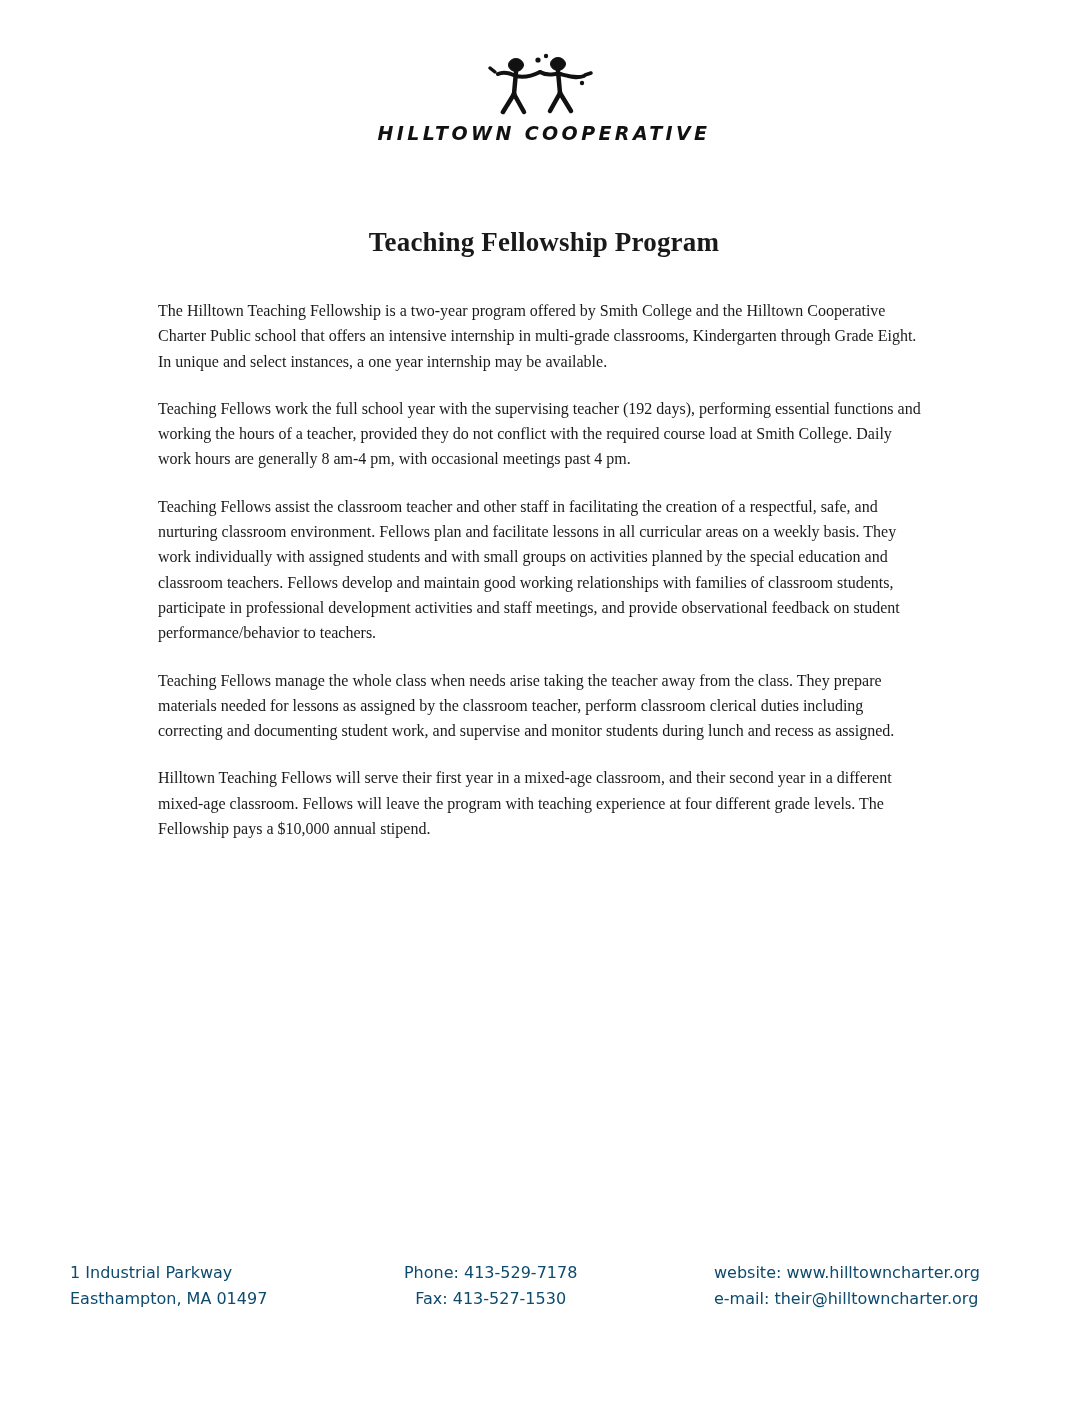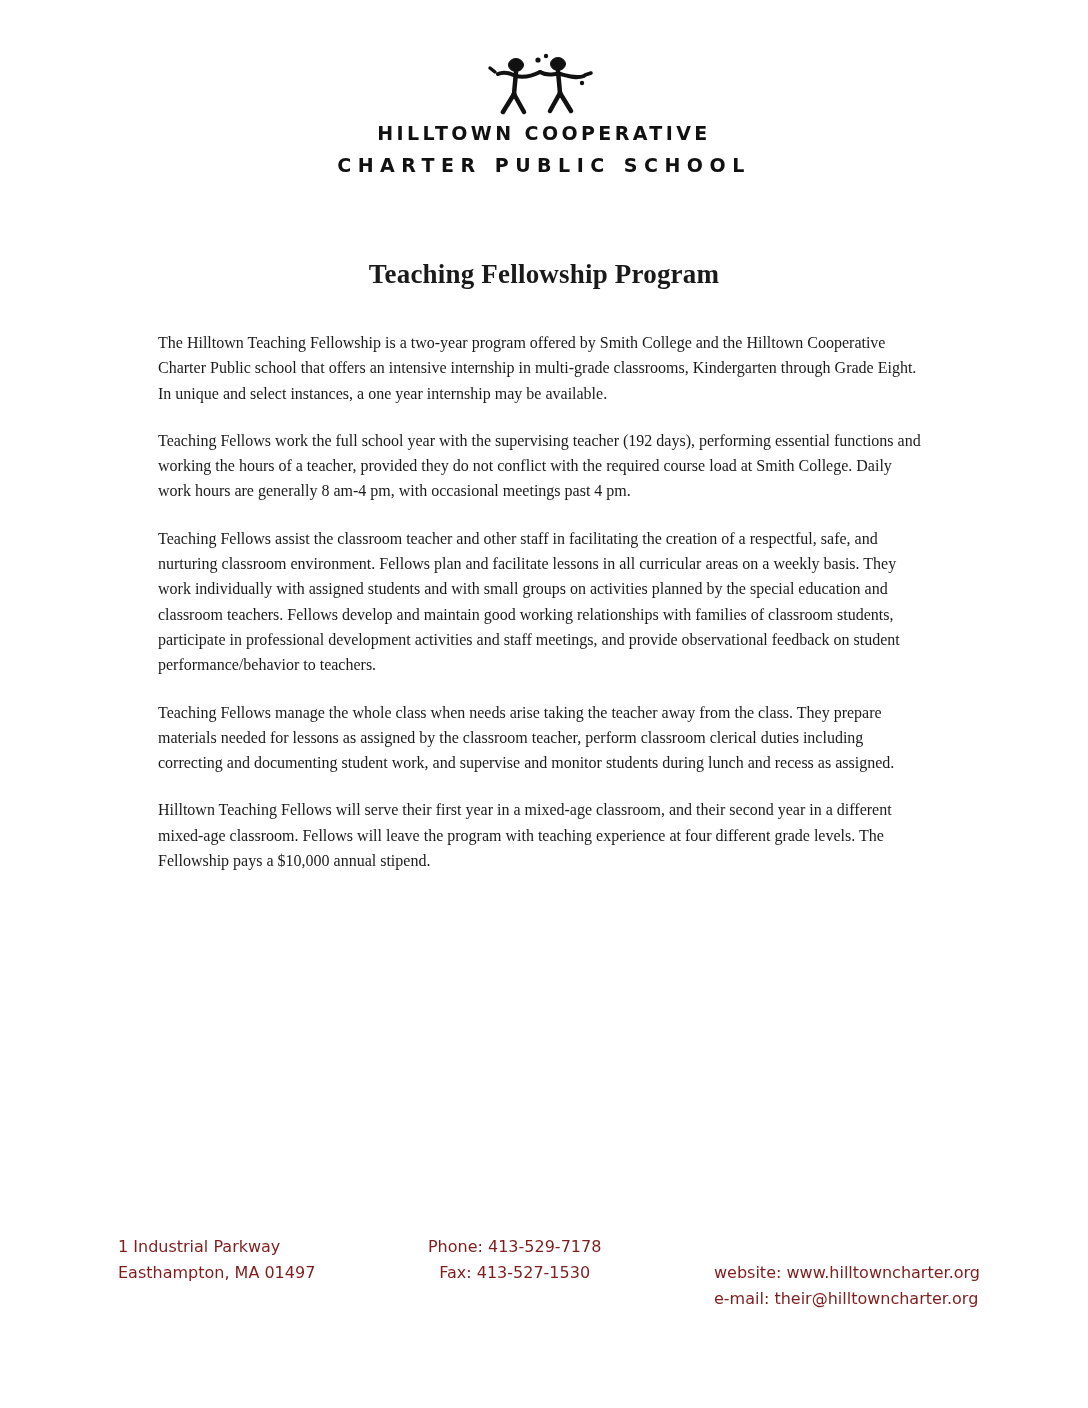--- a/index.html
+++ b/index.html
@@ -32,20 +32,21 @@
     height: 70px;
     margin: 0 auto;
     display: block;
   }
   .org-name-1,
   .org-name-2 {
     font-family: "DejaVu Sans", sans-serif;
     font-weight: 700;
     color: #111;
     text-align: center;
+    font-style: italic;
   }
   .org-name-1 {
     font-size: 19px;
     letter-spacing: 3.4px;
     margin-top: 2px;
   }
   .org-name-2 {
     font-size: 19px;
     letter-spacing: 6.5px;
     margin-top: 10px;
@@ -76,32 +77,32 @@
   }
 
   
   .footer {
     position: absolute;
     left: 0;
     right: 0;
     bottom: 96px;
     font-family: "DejaVu Sans", sans-serif;
     font-size: 16px;
-    color: #7f1d1d;
+    color: #0c4a6e;
     display: flex;
     justify-content: space-between;
-    padding: 0 108px 0 118px;
+    padding: 0 108px 0 70px;
     box-sizing: border-box;
   }
   .footer-col {
     line-height: 26px;
     white-space: nowrap;
   }
   .footer-col.center { text-align: center; }
-  .footer-col.right { text-align: left; margin-top: 26px; }
+  .footer-col.right { text-align: left; }
   .footer-line { display: block; }
 </style>
 </head>
 <body>
 
 <div class="page">
 
   <div class="letterhead">
     <svg class="logo-mark" viewBox="0 0 180 70" xmlns="http://www.w3.org/2000/svg">
       <g fill="#111" stroke="#111" stroke-linecap="round" stroke-linejoin="round">
@@ -127,21 +128,20 @@
         <path d="M106 43 L117 61" stroke-width="4.5" fill="none"></path>
 
         <path d="M131 25 L137 23" stroke-width="3.5" fill="none"></path>
 
         <circle cx="84" cy="10" r="2.6" fill="#111" stroke="none"></circle>
         <circle cx="92" cy="6" r="2.2" fill="#111" stroke="none"></circle>
         <circle cx="128" cy="33" r="2.2" fill="#111" stroke="none"></circle>
       </g>
     </svg>
     <div class="org-name-1">HILLTOWN  COOPERATIVE</div>
-    <div class="org-name-2">CHARTER  PUBLIC  SCHOOL</div>
   </div>
 
   <h1 class="doc-title">Teaching Fellowship Program</h1>
 
   <div class="body-copy">
     <p>The Hilltown Teaching Fellowship is a two-year program offered by Smith College and the Hilltown Cooperative Charter Public school that offers an intensive internship in multi-grade classrooms, Kindergarten through Grade Eight.  In unique and select instances,  a one year internship may be available.</p>
     <p>Teaching Fellows work the full school year with the supervising teacher (192 days), performing essential functions and working the hours of a teacher, provided they do not conflict with the required course load at Smith College.  Daily work hours are generally 8 am-4 pm, with occasional meetings past 4 pm.</p>
     <p>Teaching Fellows assist the classroom teacher and other staff in facilitating the creation of a respectful, safe, and nurturing classroom environment.  Fellows plan and facilitate lessons in all curricular areas on a weekly basis. They work individually with assigned students and with small groups on activities planned by the special education and classroom teachers. Fellows develop and maintain good working relationships with families of classroom students, participate in professional development activities and staff meetings, and provide observational feedback on student performance/behavior to teachers.</p>
     <p>Teaching Fellows manage the whole class when needs arise taking the teacher away from the class.  They prepare materials needed for lessons as assigned by the classroom teacher, perform classroom clerical duties including correcting and documenting student work, and supervise and monitor students during lunch and recess as assigned.</p>
     <p>Hilltown Teaching Fellows will serve their first year in a mixed-age classroom, and their second year in a different mixed-age classroom.  Fellows will leave the program with teaching experience at four different grade levels.  The Fellowship pays a $10,000 annual stipend.</p>

